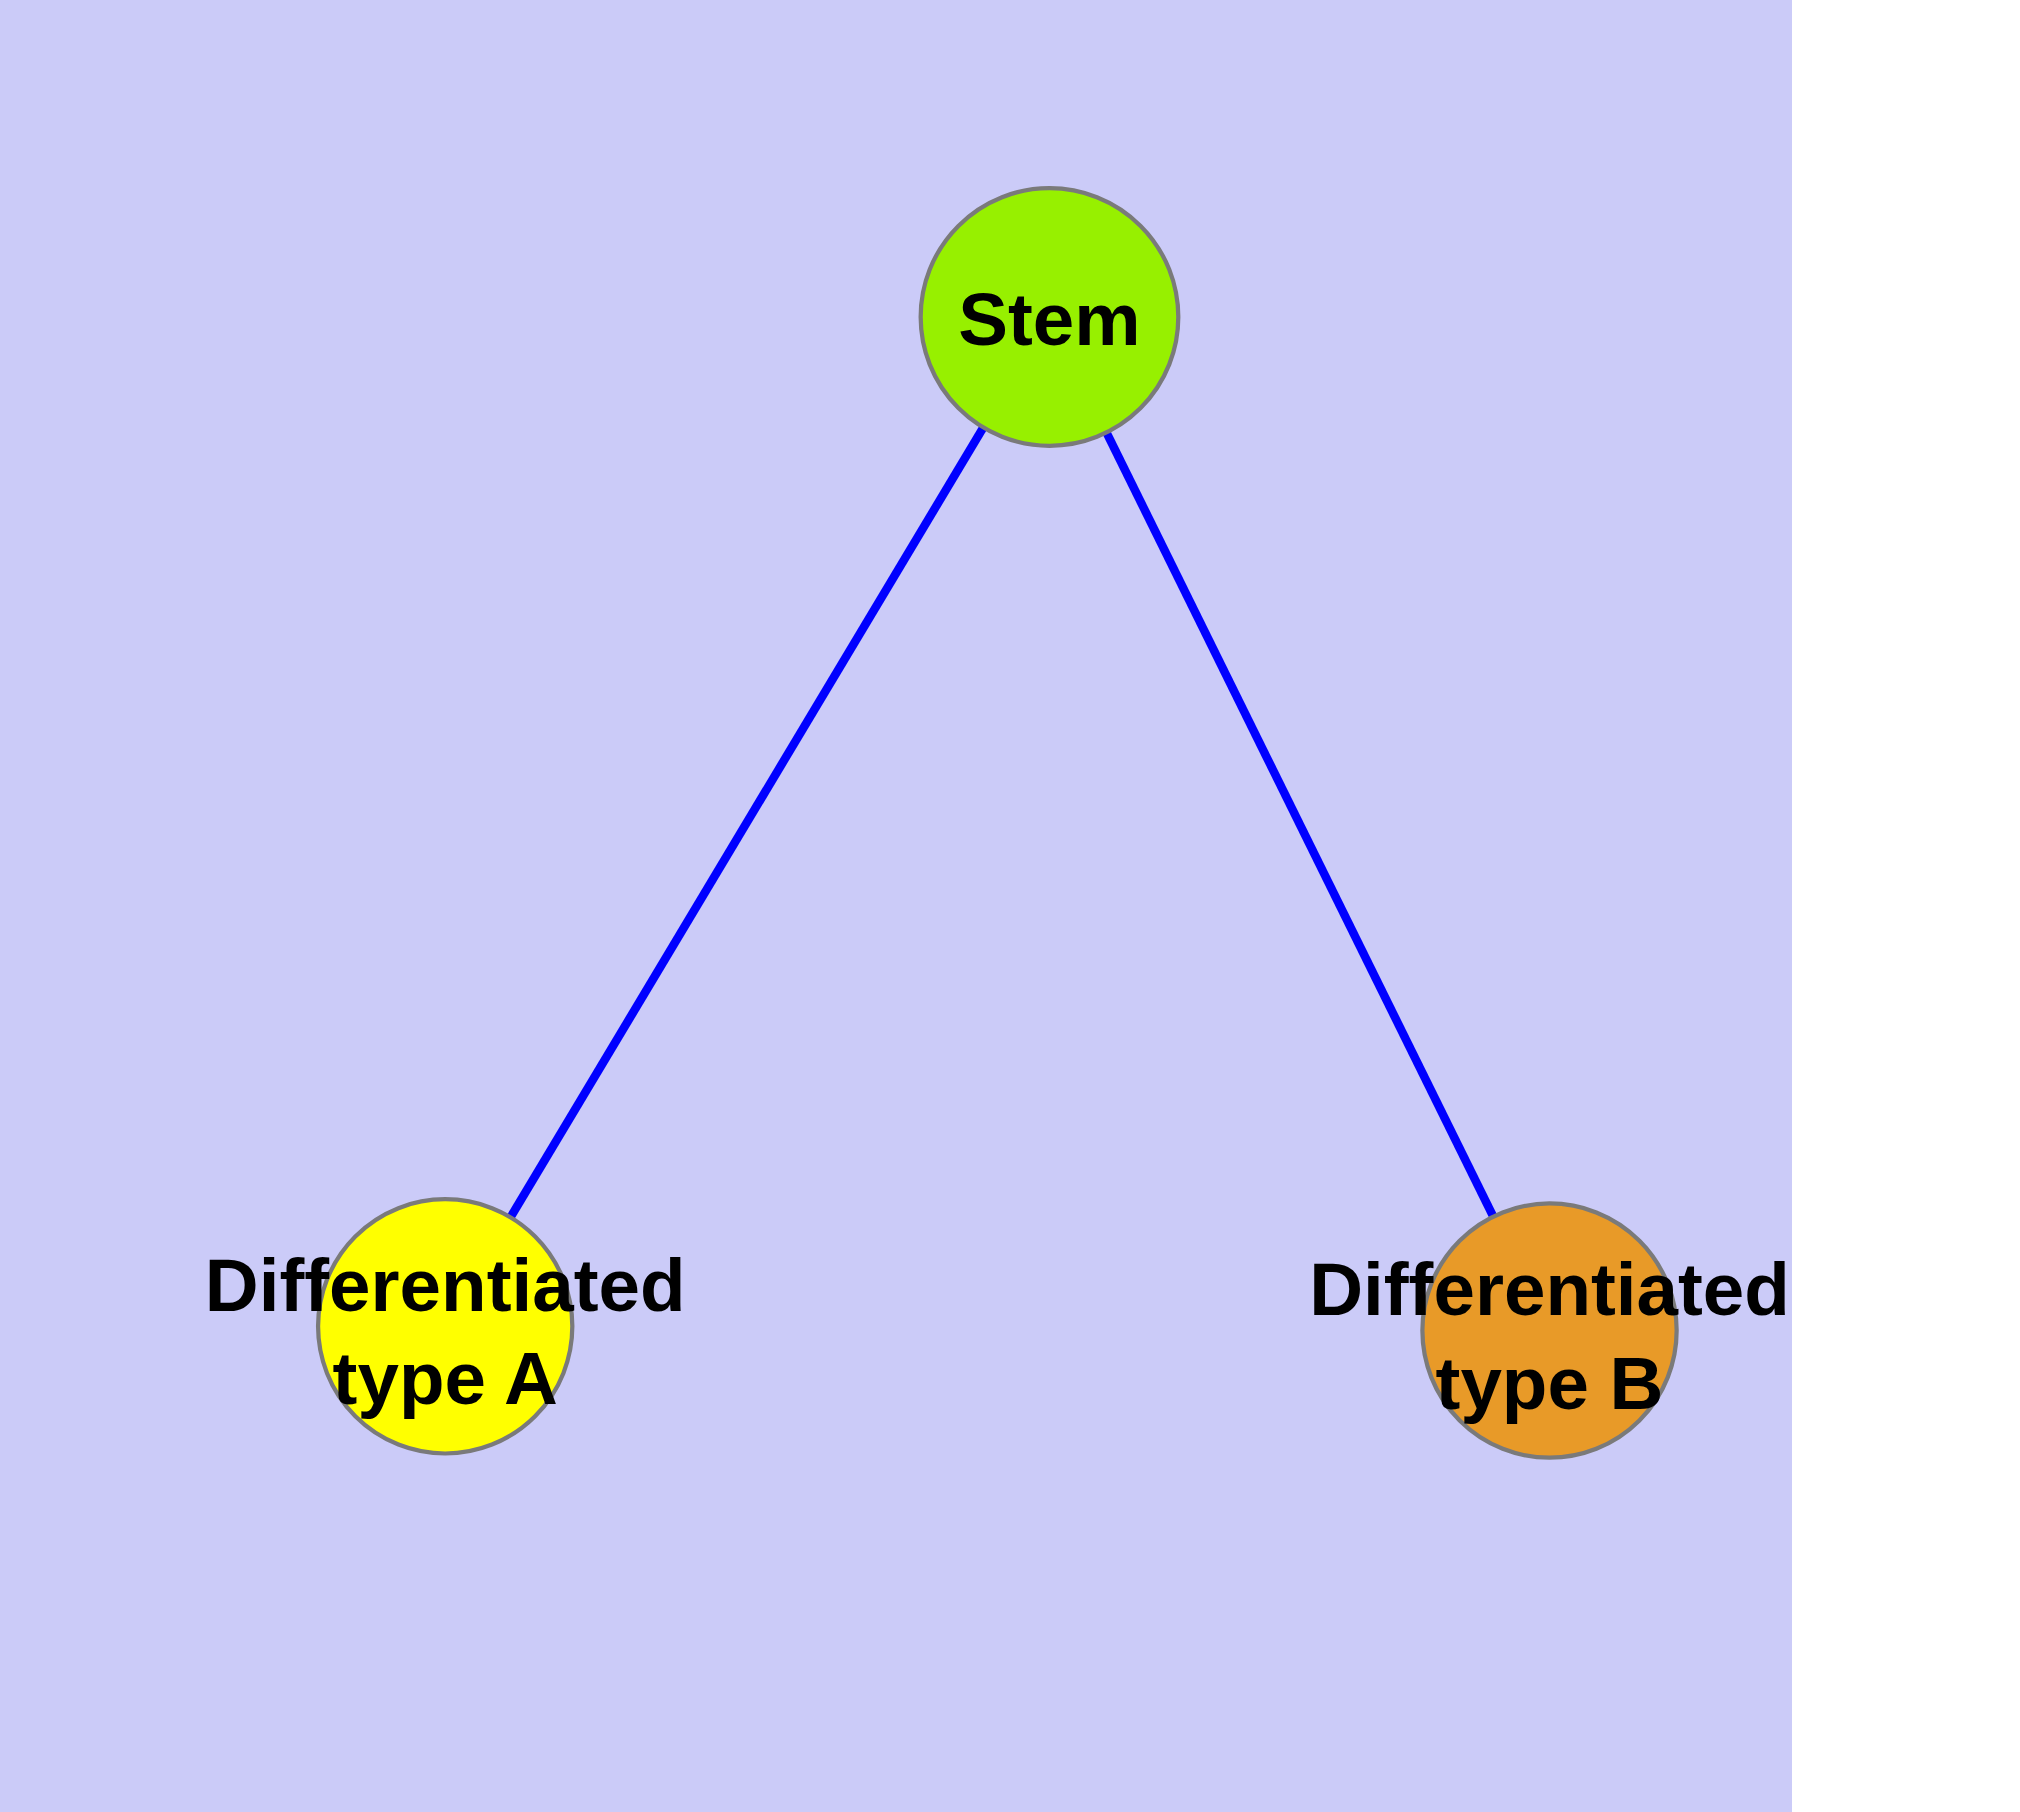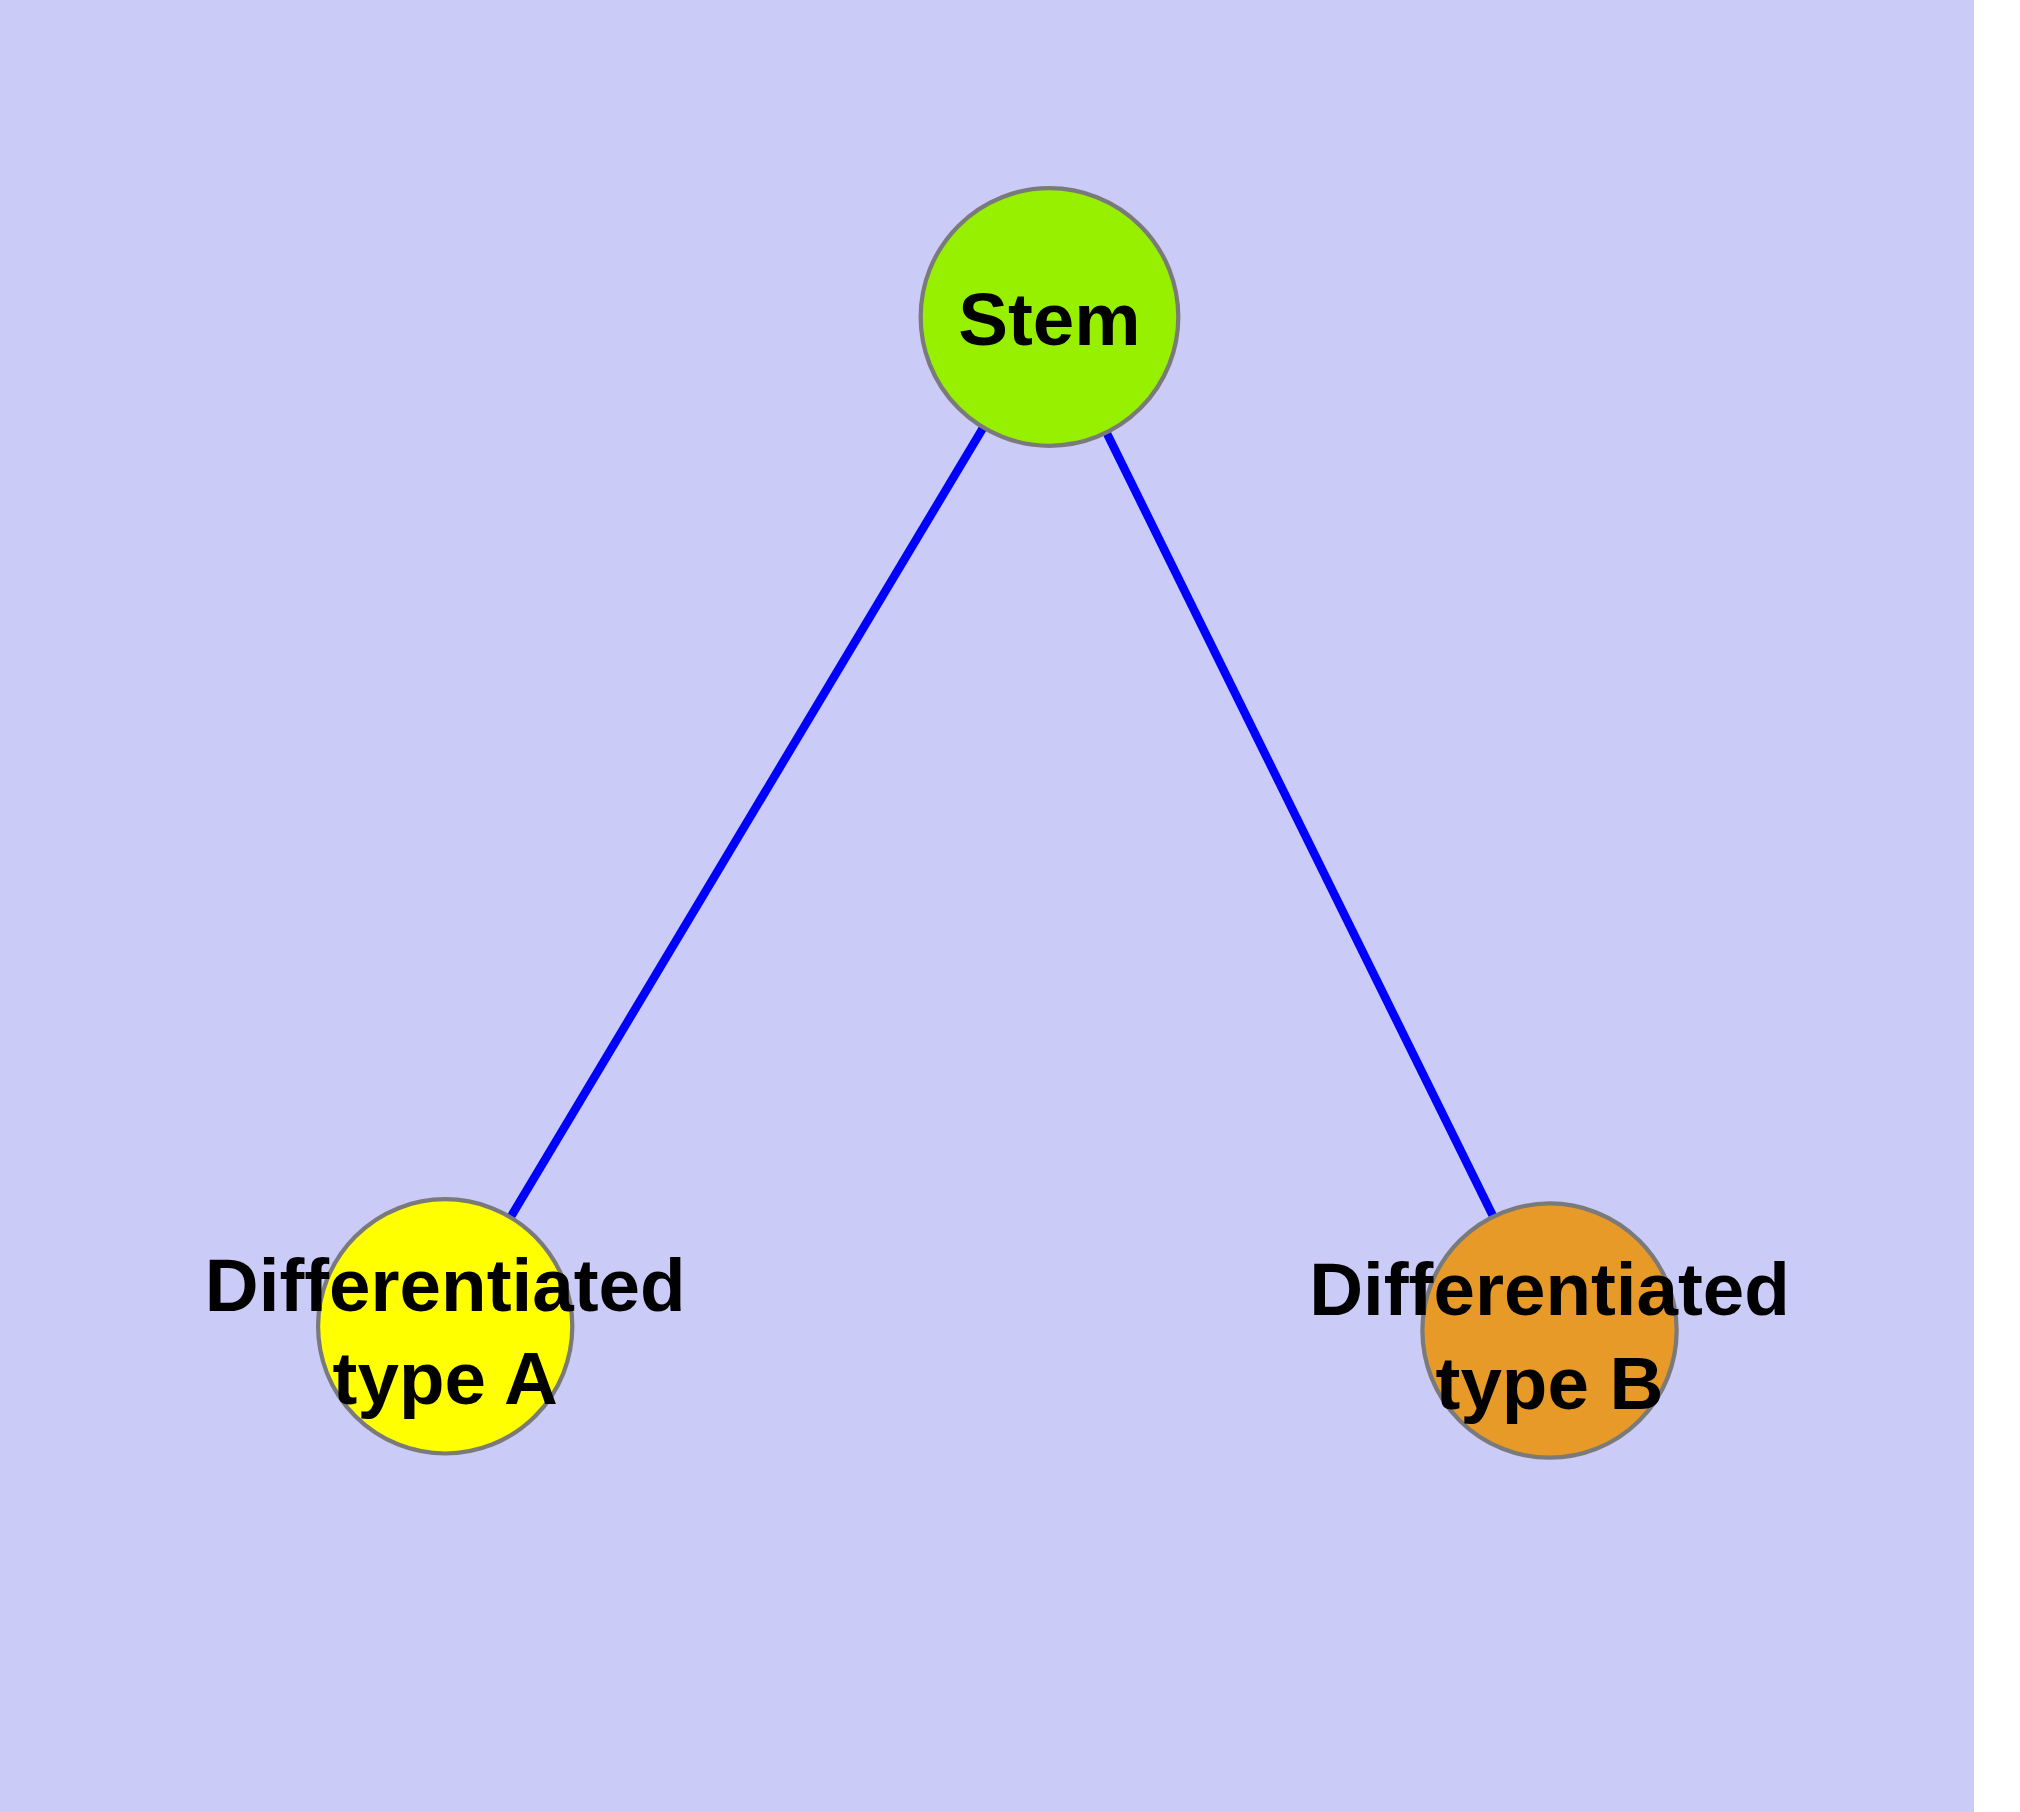--- a/index.html
+++ b/index.html
@@ -2,21 +2,21 @@
 <html style="font-size:13.6px"><head>
 <meta charset="utf-8">
 <style>
   html, body {
     margin: 0;
     padding: 0;
     background: #ffffff;
   }
   #canvas-wrap {
     position: relative;
-    width: 1974px;
+    width: 1792px;
     height: 1812px;
     overflow: hidden;
   }
   svg.graph {
     display: block;
     width: 2021px;
     height: 1812px;
   }
   .edge {
     fill: none;

